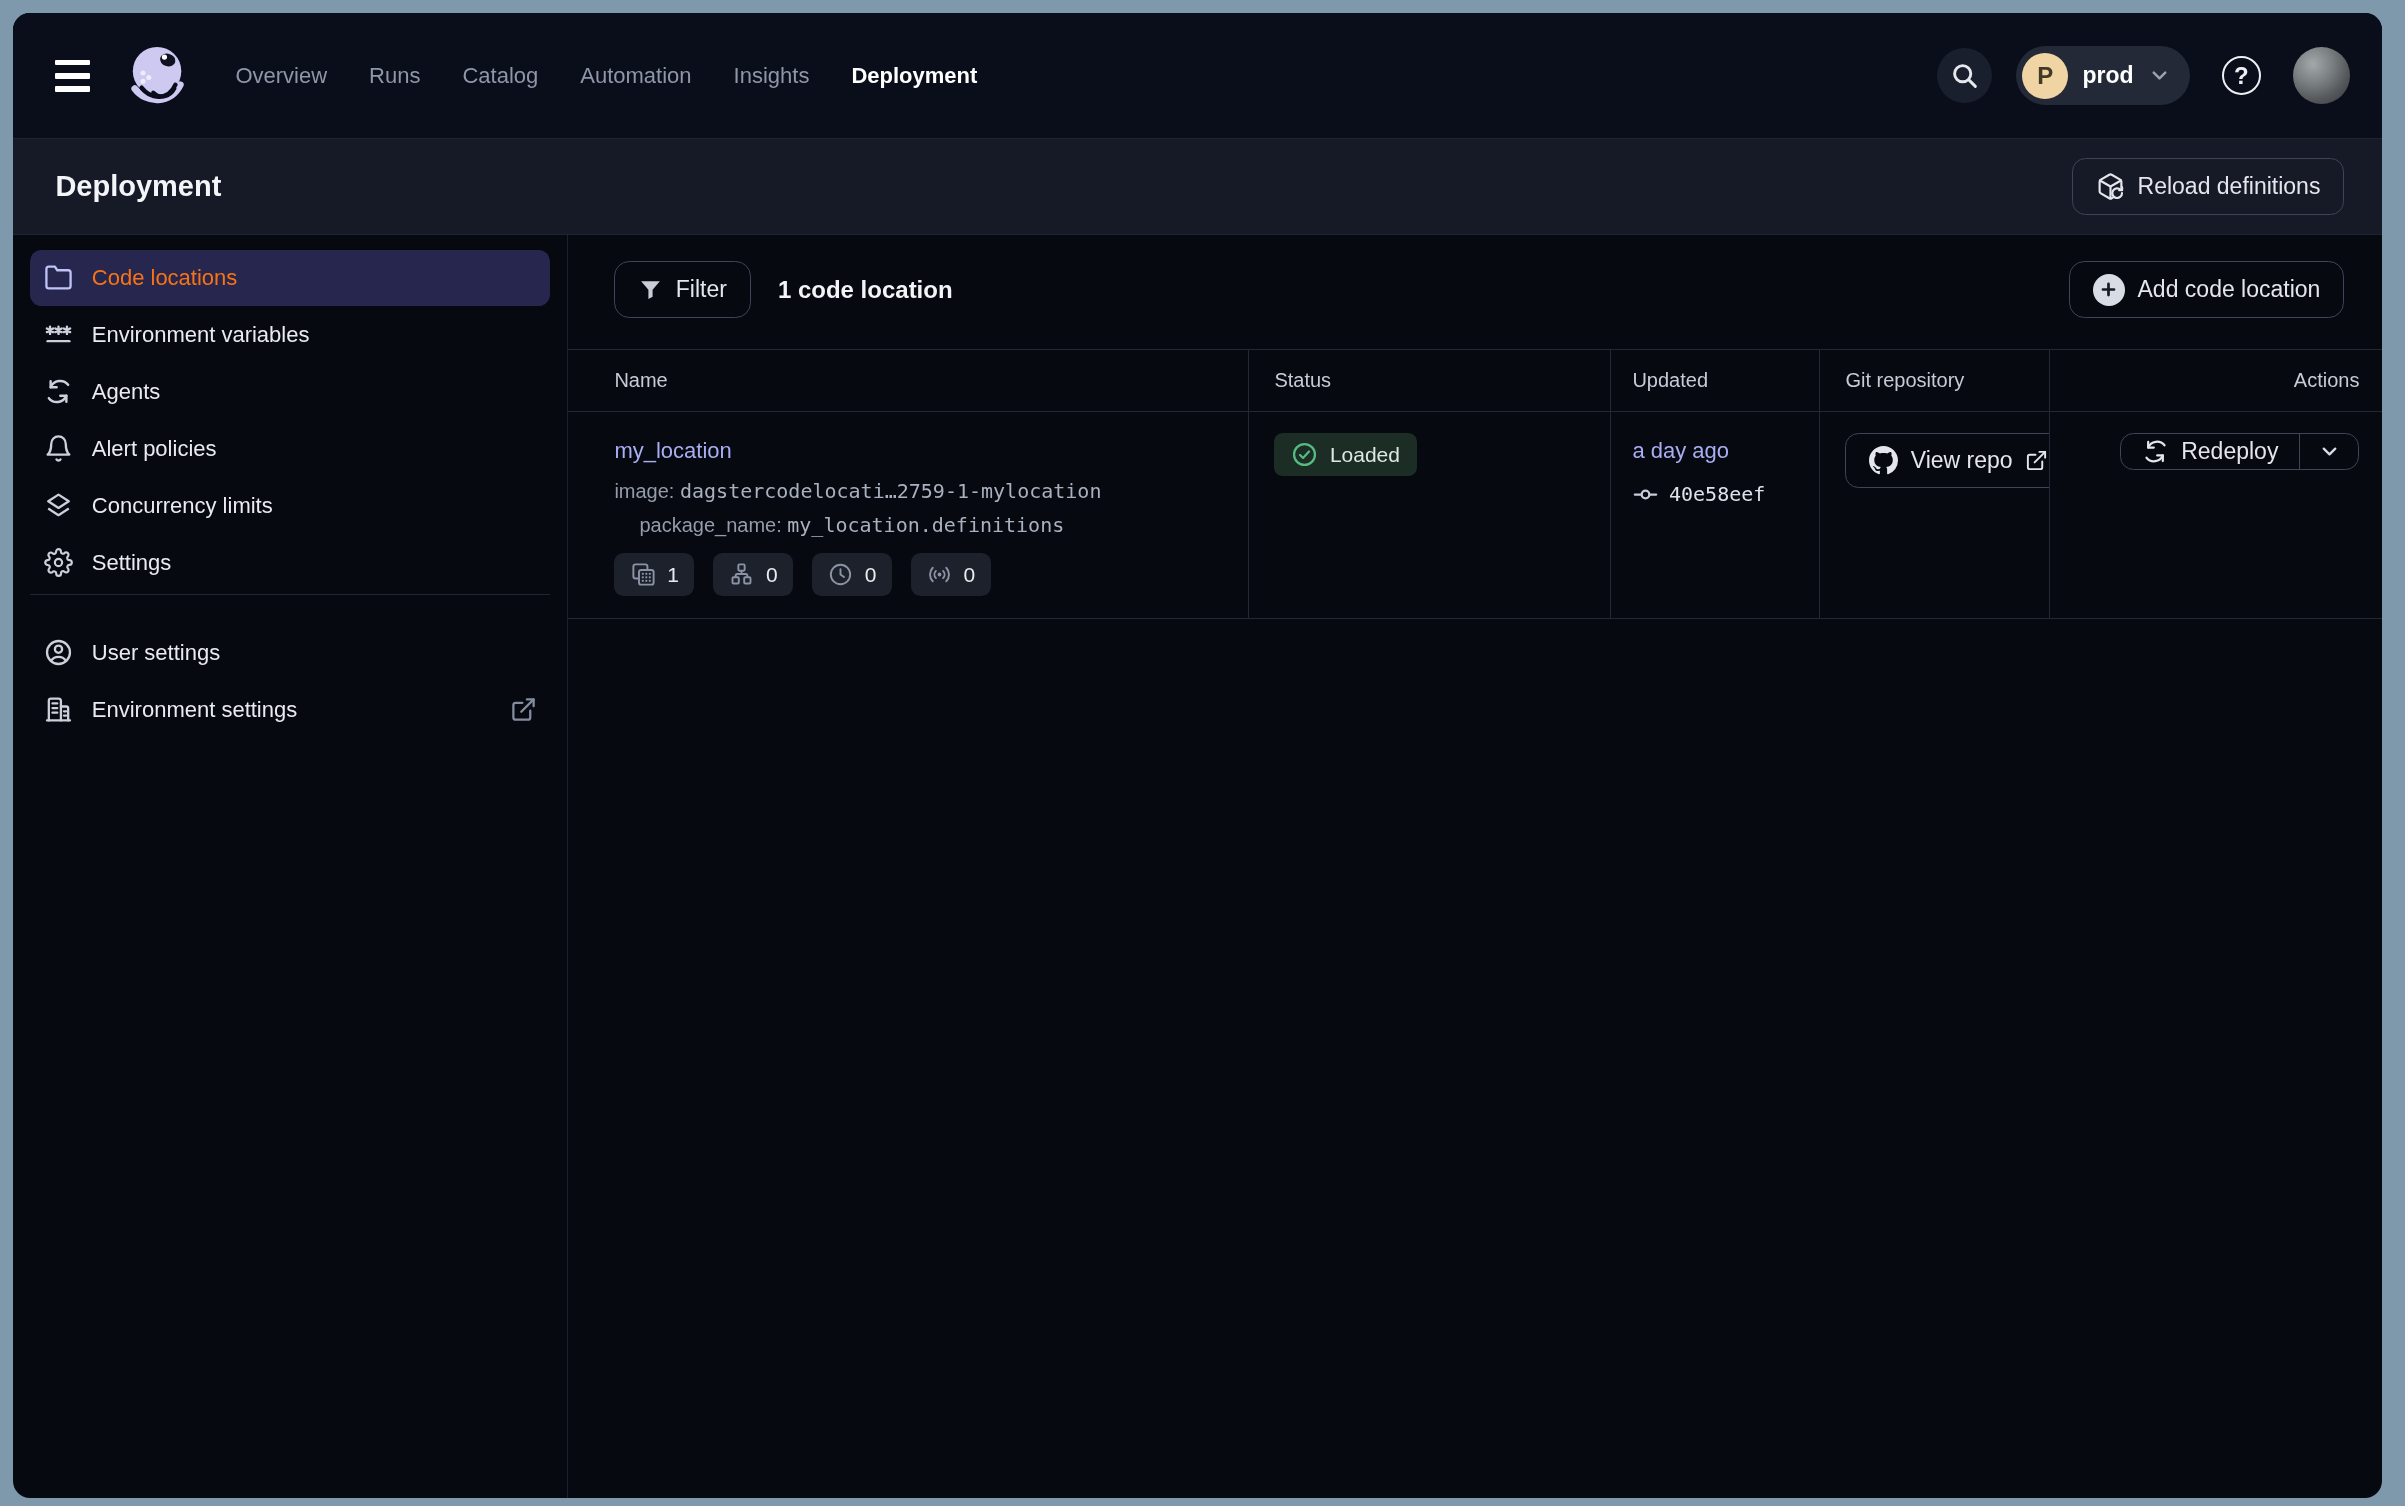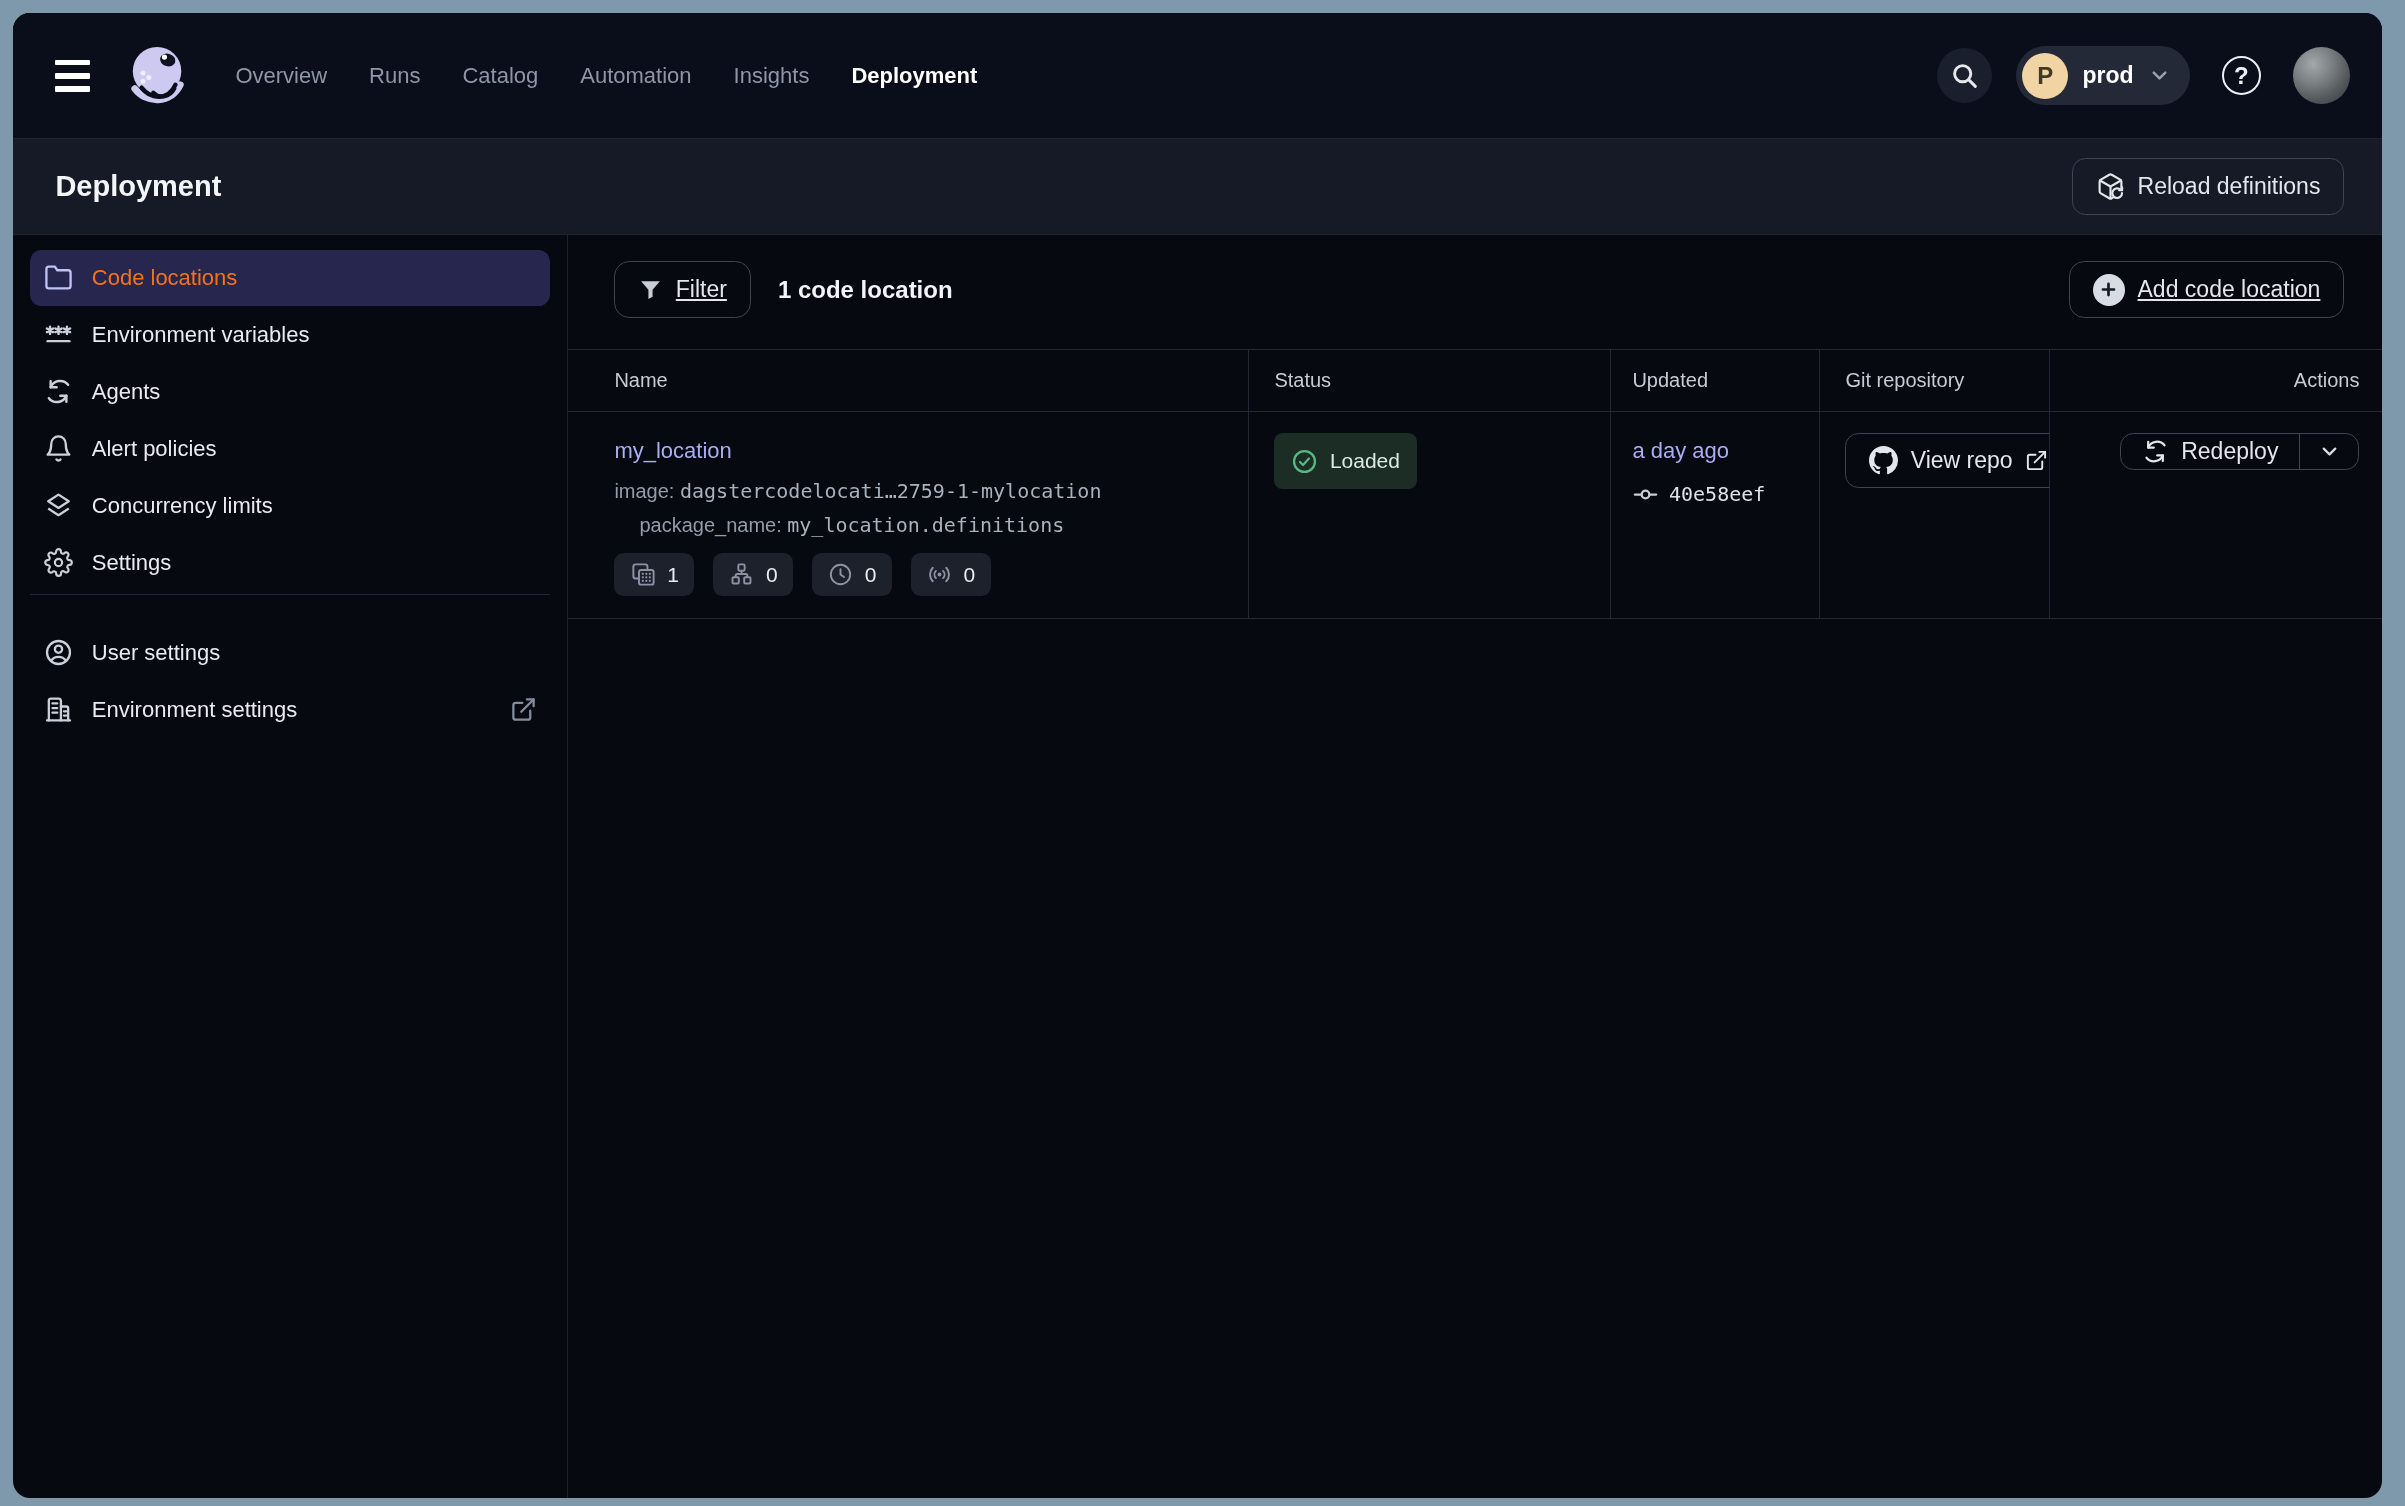--- a/index.html
+++ b/index.html
@@ -51,21 +51,21 @@
   .sitem{height:56px;margin:0 17px 1px 17px;border-radius:11.5px;display:flex;align-items:center;
          gap:19px;padding:0 13.4px;font-size:22px;color:var(--txt);cursor:pointer;}
   .sitem .sic{width:29px;height:29px;color:#CBD0DB;}
   .sitem.selected{background:var(--selected-bg);color:#f97316;}
   .sitem.selected .sic{color:#BFC3F6;}
   .sdivider{border-top:1px solid #202634;margin:2.9px 17px 30px 17px;}
   .sitem .ext{margin-left:auto;color:#848CA0;width:27px;height:27px;}
 
   .main{flex:1;min-width:0;display:flex;flex-direction:column;}
   .toolbar{height:114px;padding:26px 38px 0 46px;display:flex;align-items:flex-start;flex:none;}
-  .btn.small{height:57px;border-radius:15.3px;text-decoration:underline;}
+  .btn.small{height:57px;border-radius:15.3px;}
   .count{margin-left:27px;font-size:24px;font-weight:700;color:#F2F4F7;line-height:57px;}
   .toolbar .add{margin-left:auto;}
   .pluscirc{width:32.5px;height:32.5px;border-radius:50%;background:#D8DCE4;display:flex;align-items:center;justify-content:center;color:#171B26;}
 
   
   .trow{display:grid;grid-template-columns:680px 346px 225px 230px minmax(0,1fr);}
   .thead{border-top:1px solid var(--line);border-bottom:1px solid var(--line);}
   .thead .cell{height:61px;line-height:61px;font-size:20px;color:var(--th);}
   .tbody{border-bottom:1px solid var(--line);height:207px;}
   .cell{min-width:0;}
@@ -84,21 +84,21 @@
   .loc-name{color:var(--accent);font-size:22px;cursor:pointer;display:inline-block;}
   .meta{margin-top:14.3px;font-size:20px;color:#949BAA;white-space:nowrap;}
   .meta .mono{font-family:"DejaVu Sans Mono",monospace;color:var(--mono-txt);font-size:20px;}
   .meta+.meta{margin-top:10.5px;margin-left:25px;}
   .badges{margin-top:16.3px;display:flex;gap:19px;}
   .badge{height:43px;border-radius:9.6px;background:var(--pill-bg);display:inline-flex;align-items:center;
          gap:10.5px;padding:0 15.3px;}
   .badge .bic{width:27px;height:27px;color:#8B93A5;}
   .badge .bnum{font-size:21px;color:#E9EBEF;}
 
-  .statusbadge{display:inline-flex;align-items:center;gap:11.5px;height:56px;padding:0 17px;border-radius:8.6px;
+  .statusbadge{display:inline-flex;align-items:center;gap:11.5px;height:43px;padding:0 17px;border-radius:8.6px;
                background:var(--success-bg);}
   .statusbadge .sico{width:27px;height:27px;color:var(--success);}
   .statusbadge .stxt{font-size:21px;color:#DCE9E0;}
 
   .updated-link{color:var(--accent);font-size:22px;cursor:pointer;display:inline-block;}
   .commitline{margin-top:16.3px;display:flex;align-items:center;gap:9.6px;color:#C8CDD8;}
   .commitline .hash{font-family:"DejaVu Sans Mono",monospace;font-size:20px;color:#DEE2EA;}
 
   .repo-btn{height:55px;border-radius:13.4px;}
   .splitbtn{display:inline-flex;height:37px;border:1px solid var(--btn-border);border-radius:13.4px;overflow:hidden;}

